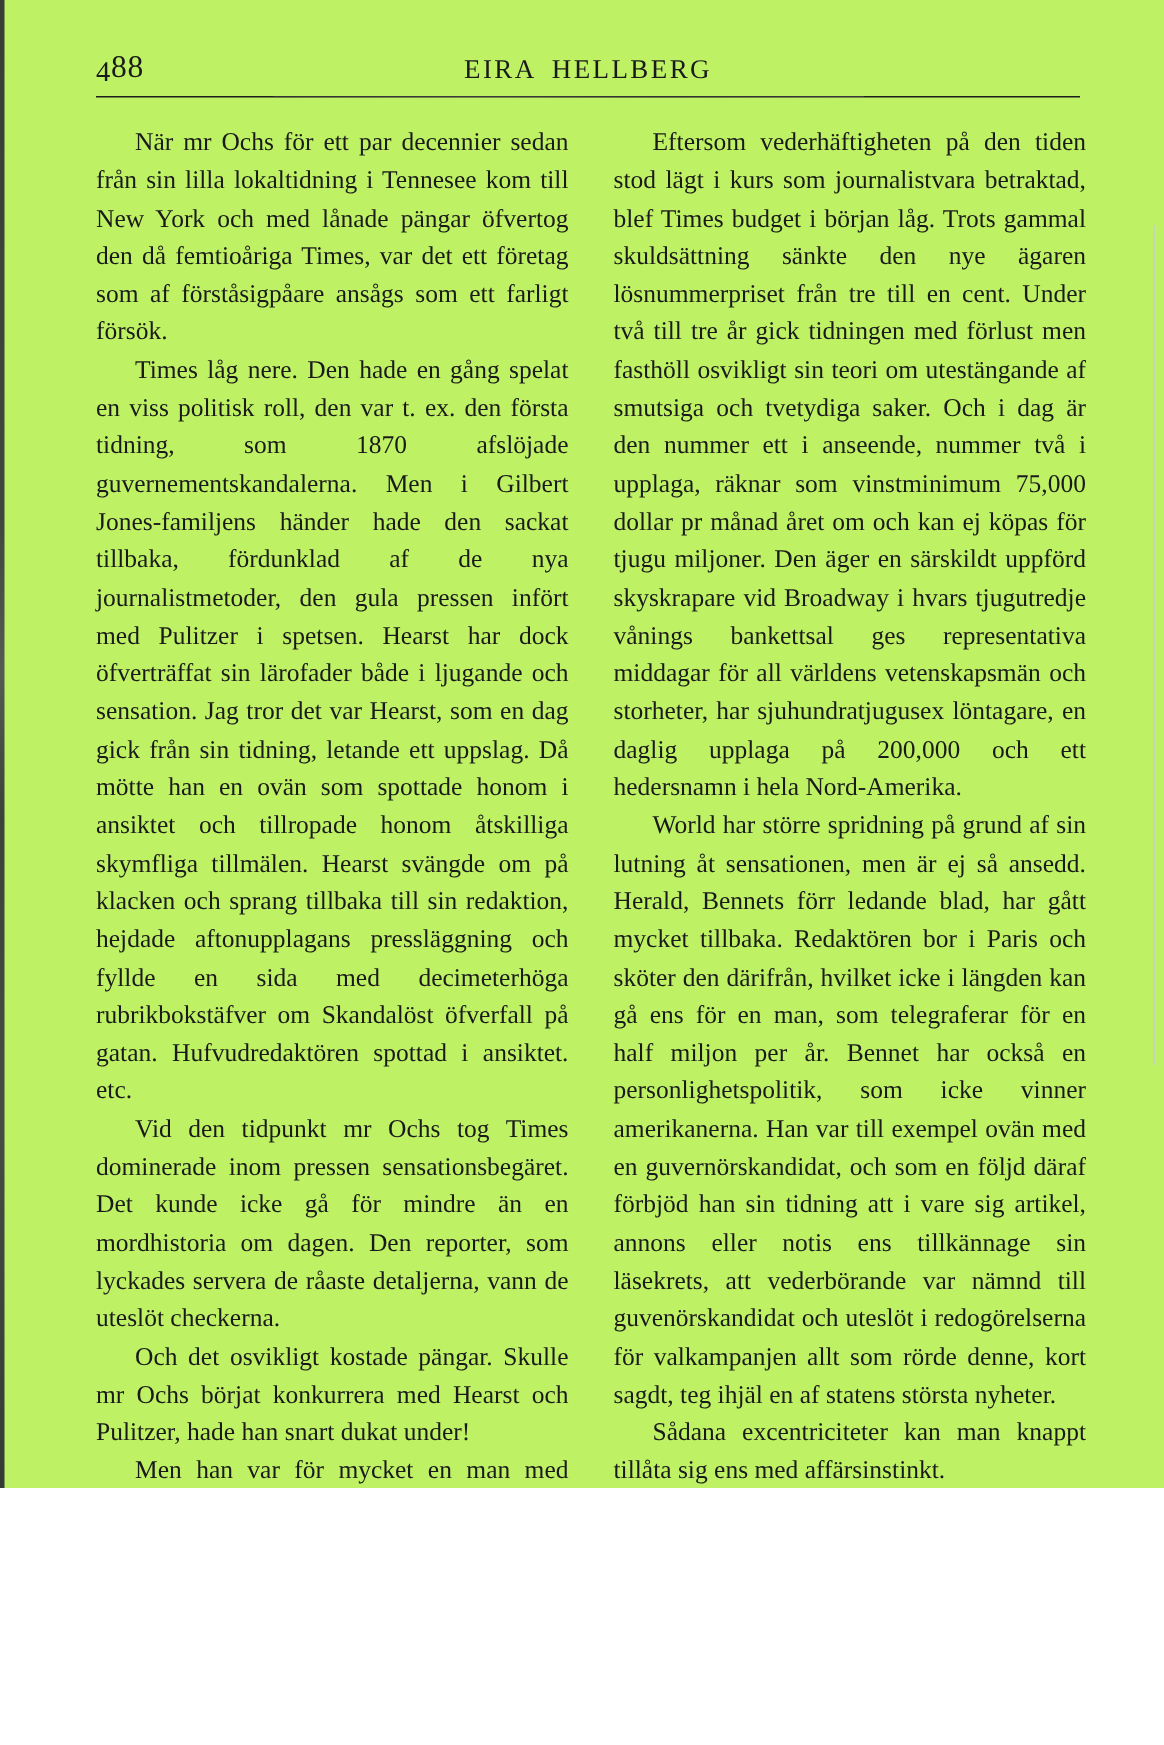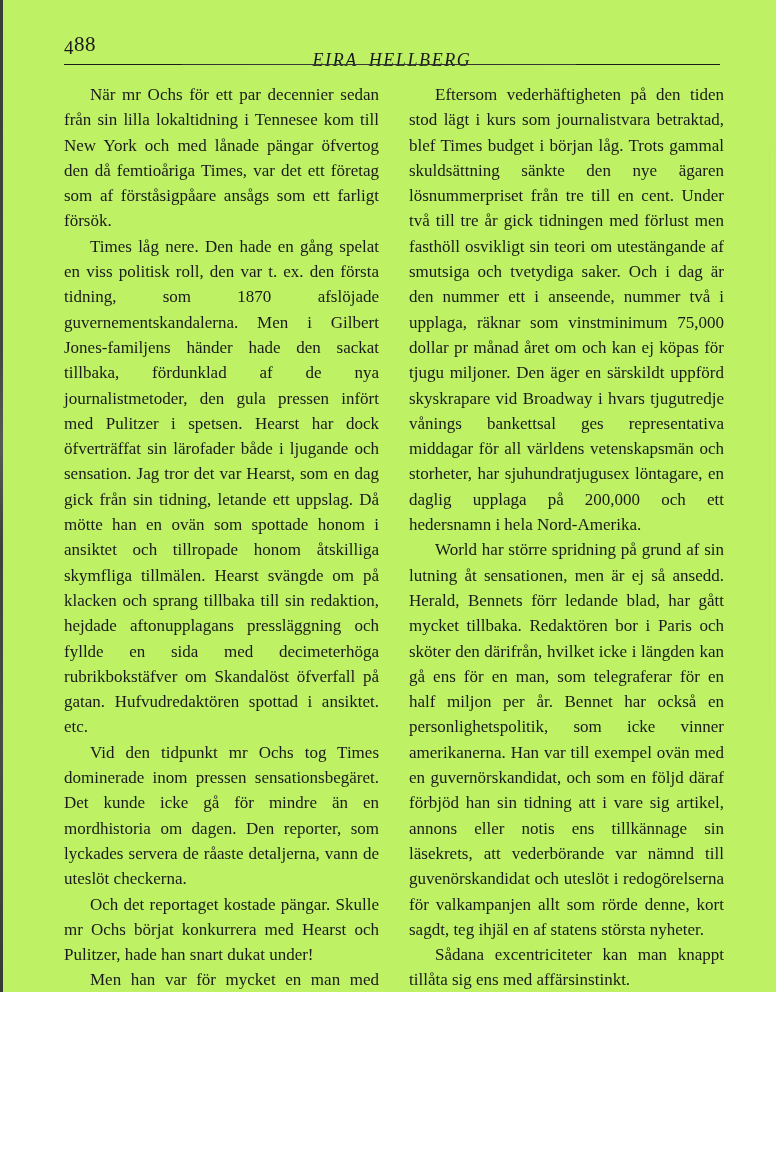--- a/index.html
+++ b/index.html
@@ -59,26 +59,25 @@
   
   .folio .os-low {
     position: relative;
     top: 3px;
     font-size: 19px;
   }
   .head-title {
     position: absolute;
     left: 0;
     right: 0;
-    top: 18px;
+    top: 4px;
     text-align: center;
     font-size: 18px;
     letter-spacing: 1.6px;
     word-spacing: 5px;
-    font-style: italic;
   }
   .head-rule {
     position: absolute;
     left: 64px;
     right: 56px;
     top: 64px;
     height: 1px;
     background: #1c1c1c;
   }
   .head-rule::after {
@@ -139,21 +138,21 @@
     <div class="head-title">EIRA HELLBERG</div>
   </div>
   <div class="head-rule"></div>
 
   <div class="columns">
 
     <div class="col">
       <p>När mr Ochs för ett par decennier sedan från sin lilla lokaltidning i Tennesee kom till New York och med lånade pängar öfvertog den då femtioåriga Times, var det ett företag som af förståsigpåare ansågs som ett farligt försök.</p>
       <p><span>Times låg nere. Den hade en gång spelat en viss politisk roll, den var t. ex. den första tidning, som 1870 afslöjade guvernementskandalerna. Men i Gilbert Jones-familjens händer hade den sackat tillbaka, fördunklad af de nya journalistmetoder, den gula pressen infört med Pulitzer i spetsen. Hearst har dock öfverträffat sin lärofader både i ljugande och sensation. Jag tror det var Hearst, som en dag gick från sin tidning, letande ett uppslag. Då mötte han en ovän som spottade honom i ansiktet och tillropade honom åtskilliga skymfliga tillmälen. Hearst svängde om på klacken och sprang tillbaka till sin redaktion, hejdade aftonupplagans pressläggning och fyllde en sida med decimeterhöga rubrikbokstäfver om </span><span class="it">Skandalöst öfverfall på gatan. Hufvudredaktören spottad i ansiktet.</span><span> etc.</span></p>
       <p>Vid den tidpunkt mr Ochs tog Times dominerade inom pressen sensationsbegäret. Det kunde icke gå för mindre än en mordhistoria om dagen. Den reporter, som lyckades servera de råaste detaljerna, vann de uteslöt checkerna.</p>
-      <p>Och det reportaget kostade pängar. Skulle mr Ochs börjat konkurrera med Hearst och Pulitzer, hade han snart dukat under!</p>
+      <p>Och det osvikligt kostade pängar. Skulle mr Ochs börjat konkurrera med Hearst och Pulitzer, hade han snart dukat under!</p>
       <p>Men han var för mycket en man med smak och blick och desslikes affärsinstinkt. Och så förvandlade han Times till en saklig, trovärdig, honett tidning, som föraktade att lefva på pirrade nerver men i stället tog sig för att säga osminkade sanningar om faktiska förhål-</p>
     </div>
 
     <div class="col">
       <p>Eftersom vederhäftigheten på den tiden stod lägt i kurs som journalistvara betraktad, blef Times budget i början låg. Trots gammal skuldsättning sänkte den nye ägaren lösnummerpriset från tre till en cent. Under två till tre år gick tidningen med förlust men fasthöll osvikligt sin teori om utestängande af smutsiga och tvetydiga saker. Och i dag är den nummer ett i anseende, nummer två i upplaga, räknar som vinstminimum 75,000 dollar pr månad året om och kan ej köpas för tjugu miljoner. Den äger en särskildt uppförd skyskrapare vid Broadway i hvars tjugutredje vånings bankettsal ges representativa middagar för all världens vetenskapsmän och storheter, har sjuhundratjugusex löntagare, en daglig upplaga på 200,000 och ett hedersnamn i hela Nord-Amerika.</p>
       <p>World har större spridning på grund af sin lutning åt sensationen, men är ej så ansedd. Herald, Bennets förr ledande blad, har gått mycket tillbaka. Redaktören bor i Paris och sköter den därifrån, hvilket icke i längden kan gå ens för en man, som telegraferar för en half miljon per år. Bennet har också en personlighetspolitik, som icke vinner amerikanerna. Han var till exempel ovän med en guvernörskandidat, och som en följd däraf förbjöd han sin tidning att i vare sig artikel, annons eller notis ens tillkännage sin läsekrets, att vederbörande var nämnd till guvenörskandidat och uteslöt i redogörelserna för valkampanjen allt som rörde denne, kort sagdt, teg ihjäl en af statens största nyheter.</p>
       <p>Sådana excentriciteter kan man knappt tillåta sig ens med affärsinstinkt.</p>
       <p>Det var Times beskärdt att stämpla den gula pressen som en öfvergående tidssjukdom, och det är roligt att mr</p>
     </div>
 

